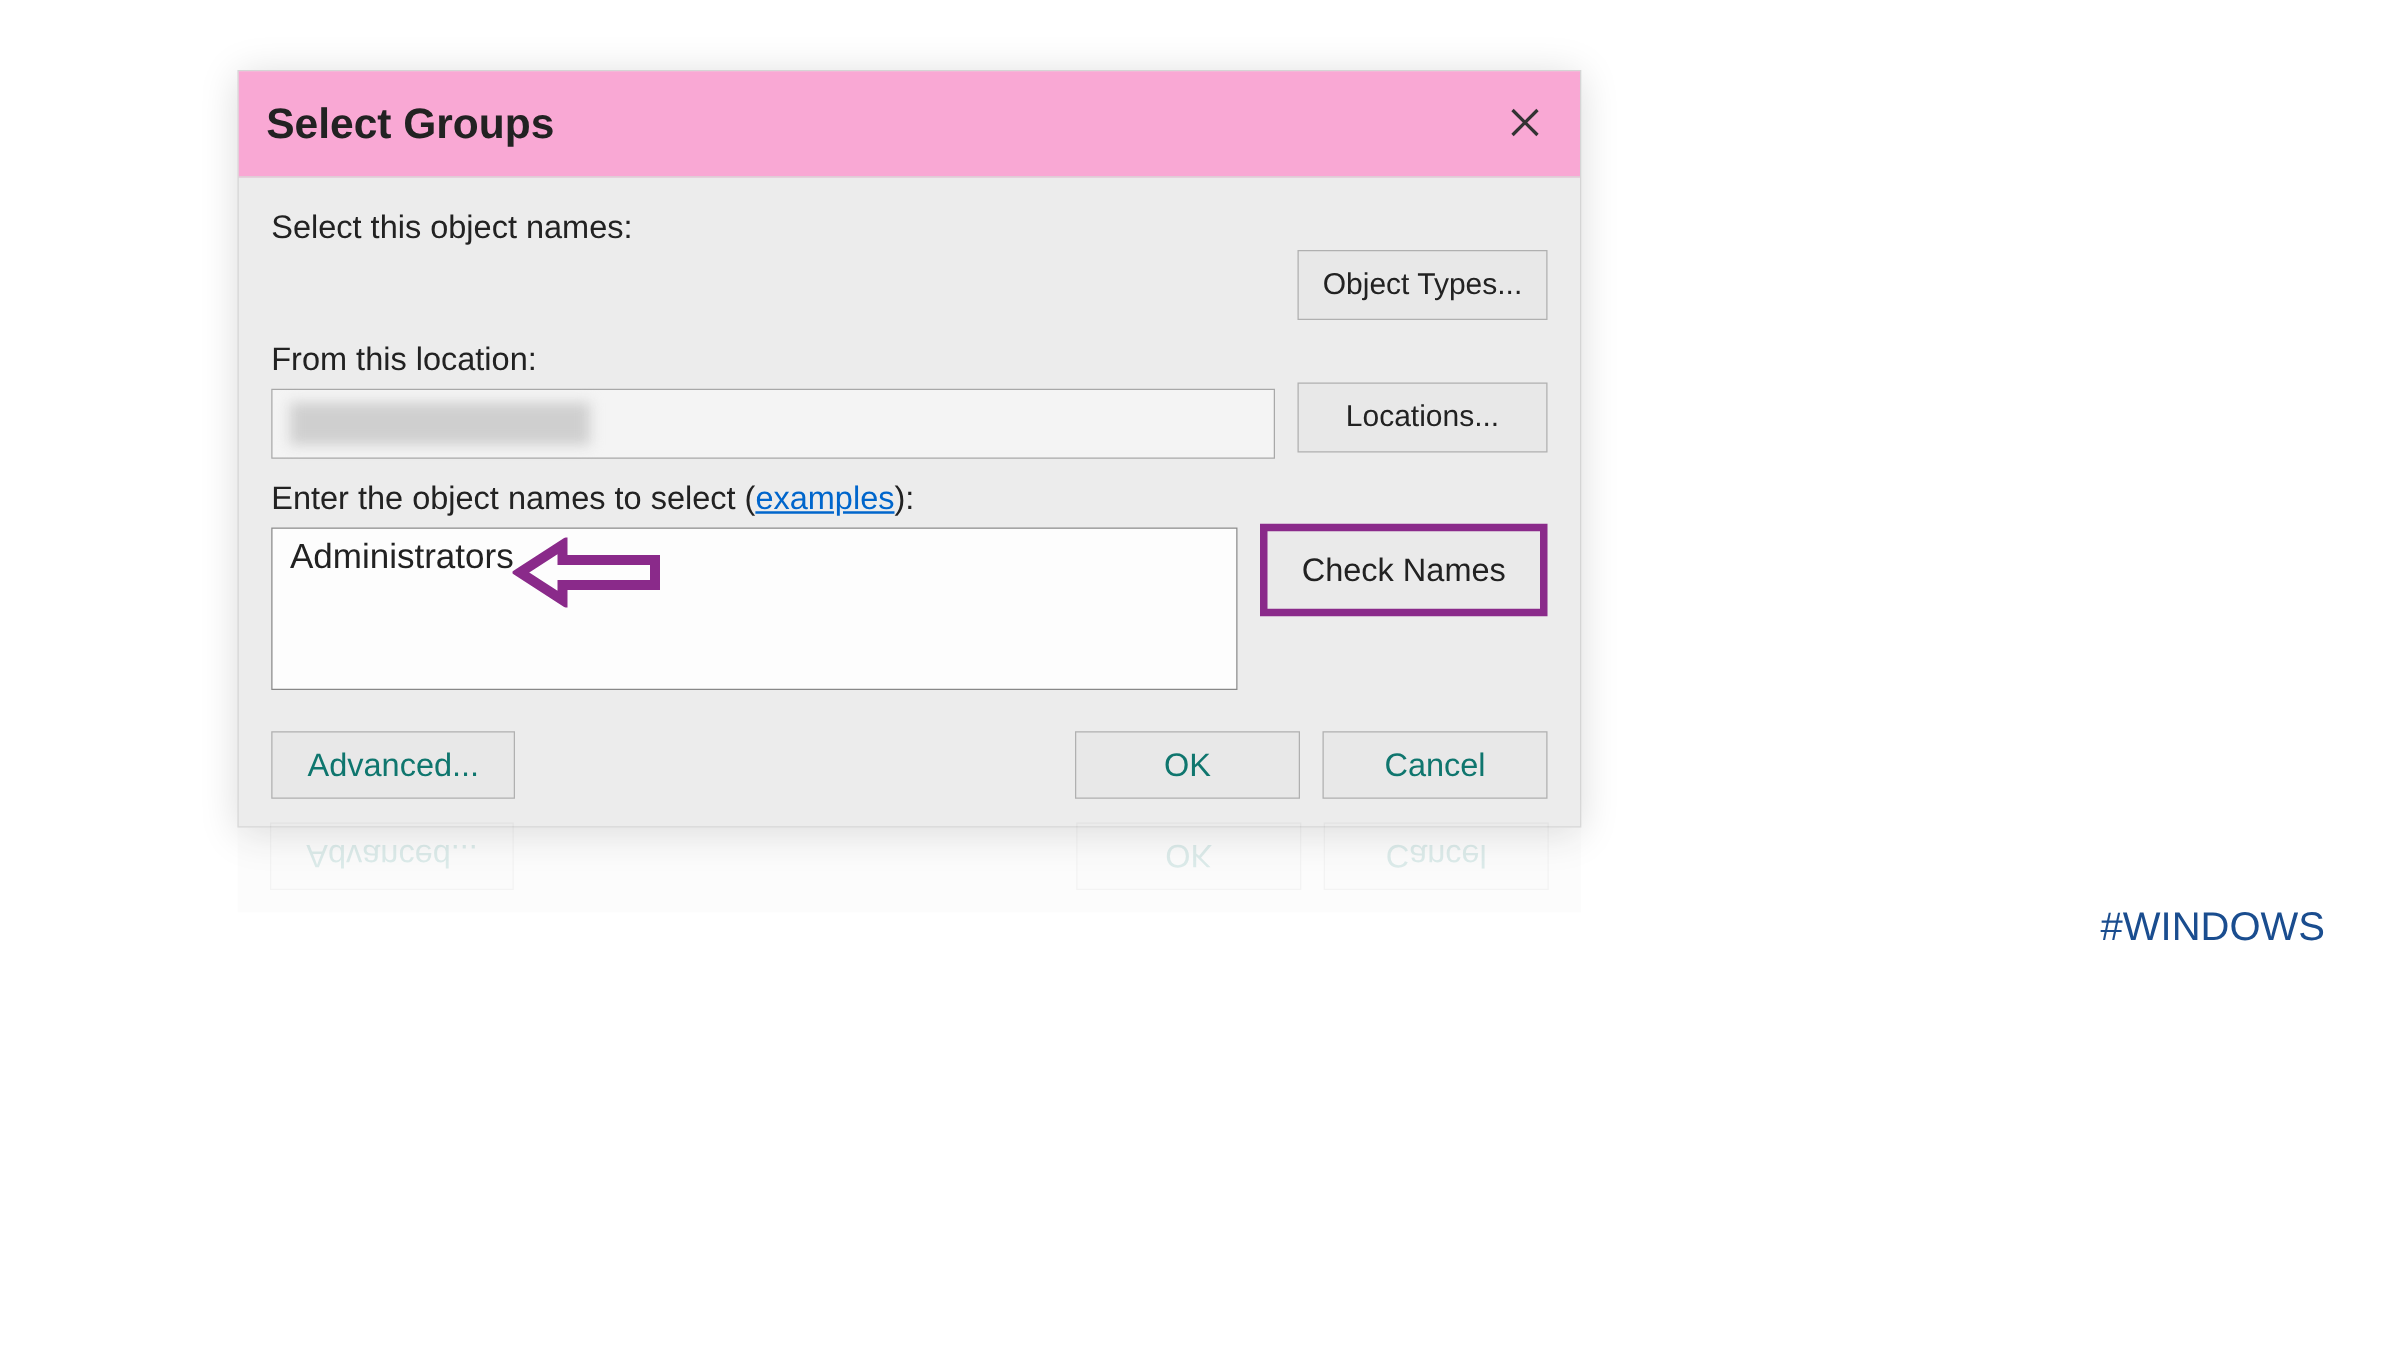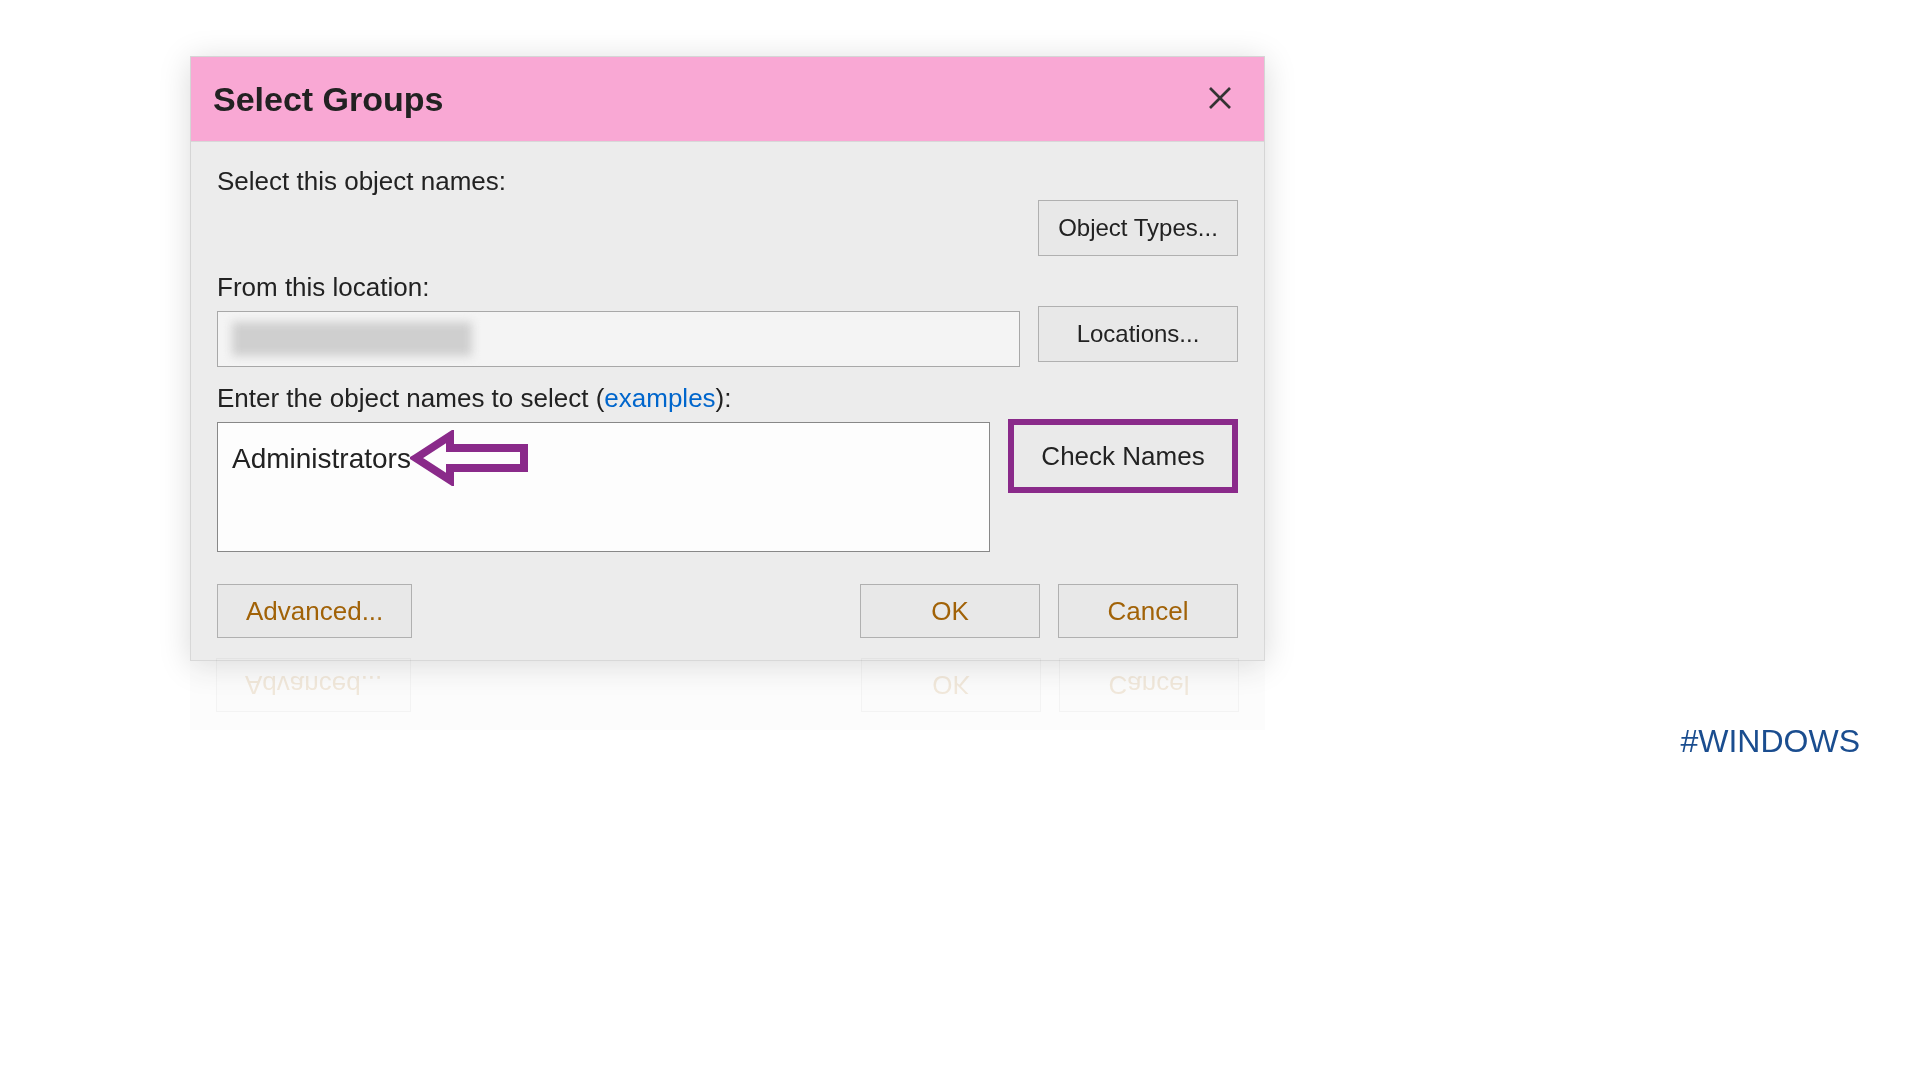--- a/index.html
+++ b/index.html
@@ -56,20 +56,21 @@
   }
   .col-main { flex: 1; }
   .label {
     font-size: 26px;
     color: #222;
     margin-bottom: 8px;
     display: block;
   }
   .label .link {
     color: #0066cc;
+    text-decoration: underline;
     cursor: pointer;
   }
   .text-field {
     width: 100%;
     height: 56px;
     border: 1px solid #a8a8a8;
     background: #fdfdfd;
     font-size: 26px;
     padding: 10px 14px;
     color: #222;
@@ -92,21 +93,21 @@
     color: #222;
     cursor: pointer;
     margin-top: 34px;
   }
   .textarea-field {
     width: 100%;
     height: 130px;
     border: 1px solid #888;
     background: #fdfdfd;
     font-size: 28px;
-    padding: 20px 14px;
+    padding: 6px 14px;
     color: #222;
     resize: none;
     font-family: inherit;
   }
   .check-names-btn {
     width: 230px;
     height: 74px;
     background: #eaeaea;
     border: 6px solid #8a2a8a;
     font-size: 26px;
@@ -120,21 +121,21 @@
     gap: 18px;
     margin-top: 28px;
   }
   .bottom-row .spacer { flex: 1; }
   .dlg-btn {
     min-width: 180px;
     height: 54px;
     background: #e8e8e8;
     border: 1px solid #b0b0b0;
     font-size: 26px;
-    color: #a16207;
+    color: #0f766e;
     cursor: pointer;
     padding: 0 28px;
   }
   .arrow-annot {
     position: absolute;
     left: 410px;
     top: 430px;
     pointer-events: none;
   }
   .watermark {

